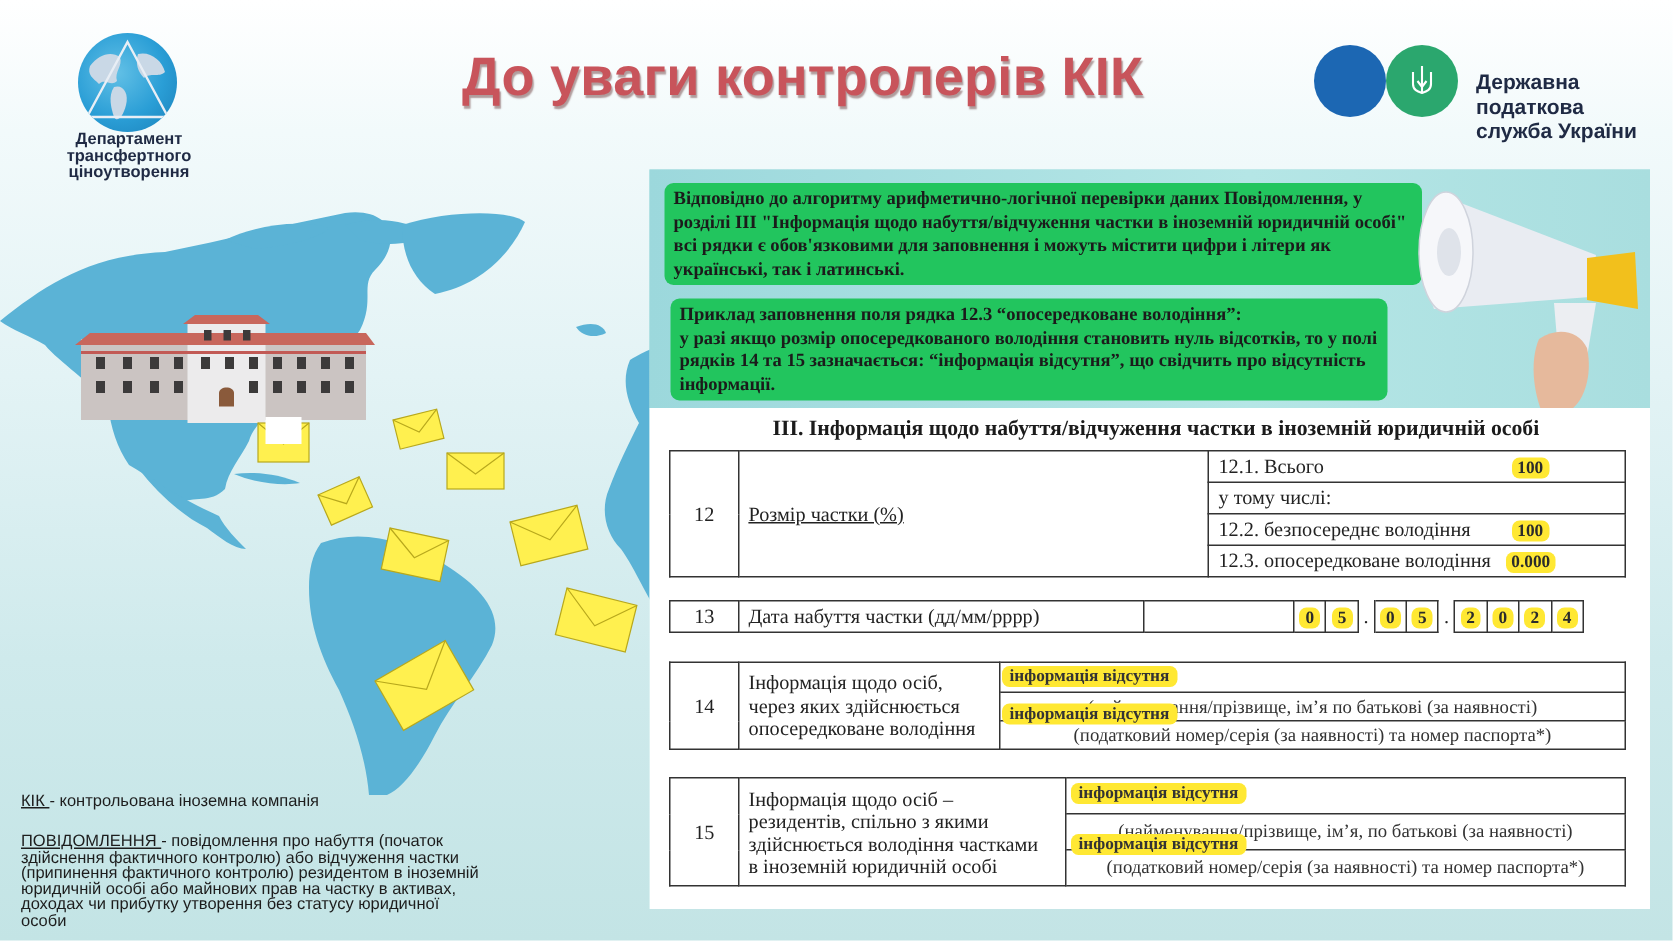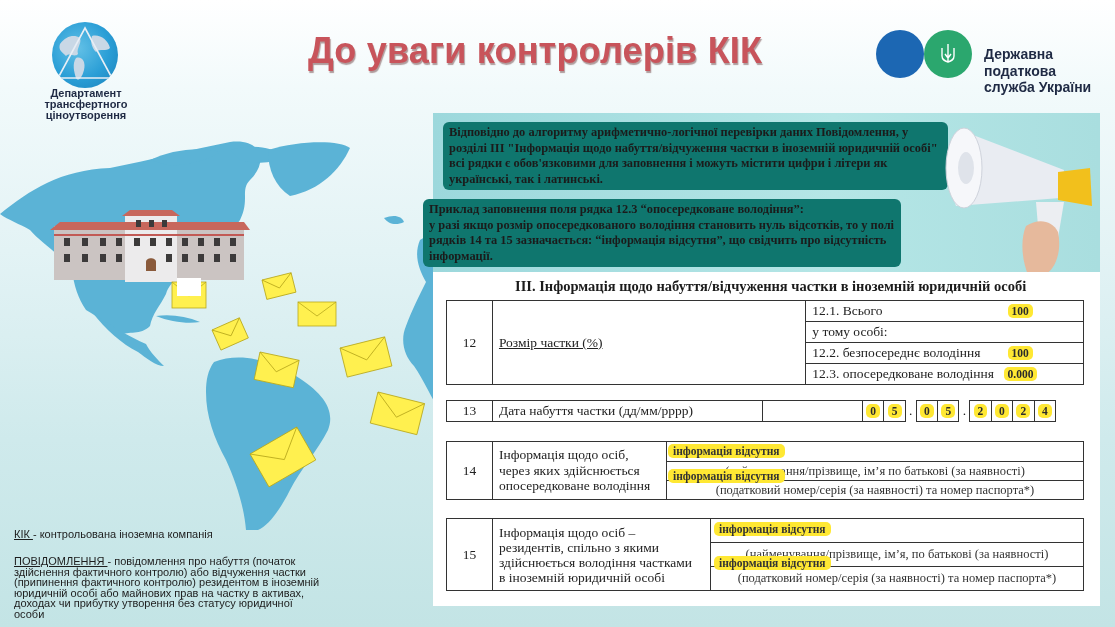--- a/index.html
+++ b/index.html
@@ -24,24 +24,24 @@
     display:flex; align-items:center; justify-content:center; }
   .dps-name { left: 984px; top: 46px; font-size: 14px; line-height: 16.5px; color: #1f2a44; font-weight: bold; }
 
   
   .map { left: 0; top: 130px; width: 440px; height: 400px; }
 
   
   .panel { left: 433px; top: 113px; width: 667px; height: 493px; background: #a8dfe0; }
   .panel-top { left: 433px; top: 113px; width: 667px; height: 160px;
     background: linear-gradient(90deg, #9cd8dc 0%, #b5e6e6 60%, #a9dedf 100%); }
-  .callout { background: #0f766e; border-radius: 6px; padding: 3px 6px; font-family: "Liberation Serif", serif;
+  .callout { background: #22c55e; border-radius: 6px; padding: 3px 6px; font-family: "Liberation Serif", serif;
     font-weight: bold; font-size: 12.4px; line-height: 15.5px; color: #1b1b1b; }
   .callout1 { left: 443px; top: 122px; width: 505px; }
-  .callout2 { left: 423px; top: 199px; width: 478px; }
+  .callout2 { left: 447px; top: 199px; width: 478px; }
   .form-area { left: 433px; top: 272px; width: 667px; height: 334px; background: #ffffff; }
 
   
   .megaphone { left: 940px; top: 110px; width: 160px; height: 165px; }
 
   
   .form-title { left: 515px; top: 278px; font-family: "Liberation Serif", serif; font-weight: bold; font-size: 14.5px; color: #1b1b1b; }
   table.frm { position: absolute; border-collapse: collapse; font-family: "Liberation Serif", serif; font-size: 13.5px; color: #222; }
   table.frm td { border: 1px solid #333; padding: 0 6px; vertical-align: middle; }
   .num { text-align: center; width: 46px; }
@@ -205,21 +205,21 @@
 
 <table class="frm" style="left:446px; top:300px; width:638px; height:84px;">
   <tbody>
       <tr style="height:21px;">
     <td class="num" rowspan="4">12</td>
     <td rowspan="4" style="width:314px;text-decoration:underline;">Розмір частки (%)</td>
     <td style="border-right:none; width:196px;">12.1. Всього</td>
     <td style="border-left:none; width:82px;"><span class="hl">100</span></td>
   </tr>
   <tr style="height:21px;">
-    <td colspan="2">у тому особі:</td>
+    <td colspan="2">у тому числі:</td>
   </tr>
   <tr style="height:21px;">
     <td style="border-right:none;">12.2. безпосереднє володіння</td>
     <td style="border-left:none;"><span class="hl">100</span></td>
   </tr>
   <tr style="height:21px;">
     <td style="border-right:none;">12.3. опосередковане володіння</td>
     <td style="border-left:none; padding-left:2px;"><span class="hl">0.000</span></td>
   </tr>
 </tbody>

